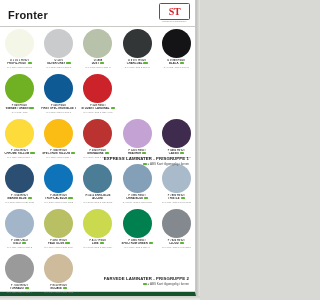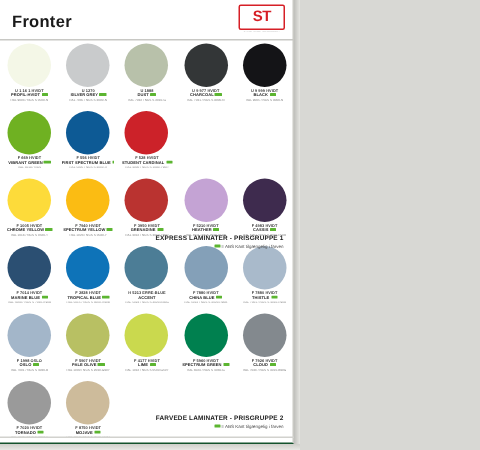--- a/index.html
+++ b/index.html
@@ -21,37 +21,37 @@
     background:linear-gradient(90deg,#bfbfbb,#e6e6e2);
   }
   .page-edge-bottom {
     position:absolute; left:0; bottom:0; width:200px; height:4px;
     background:linear-gradient(180deg,#cfcfca,#e8e8e4);
   }
   .page-inner {
     position:absolute; top:0; left:0; width:196px; height:296px;
     background:#fff;
     border-right:1px solid #c9c9c4;
-    border-bottom:1px solid #14532d;
+    border-bottom:4px solid #14532d;
   }
 
   
   .header { position:absolute; top:0; left:0; width:196px; height:27px; }
   .title {
     position:absolute; left:8px; top:9px;
     font-size:11px; font-weight:bold; color:#1b1b1b;
     letter-spacing:.2px;
   }
   .logo-box {
     position:absolute; right:6px; top:3px;
     width:31px; height:17px;
     border:1.4px solid #d61f26;
     border-radius:1.5px;
     background:#fff;
-    display:flex; align-items:center; justify-content:center;
+    display:flex; align-items:center; justify-content:center;font-family:Liberation Serif, serif;
   }
   .logo-text {
     font-size:10px; font-weight:bold; color:#d61f26;
     letter-spacing:-.4px; line-height:1;
   }
   .logo-sub {
     position:absolute; right:6px; top:21px;
     width:31px; text-align:center;
     font-size:1.6px; color:#7c7c7c; letter-spacing:.1px;
     white-space:nowrap; overflow:hidden;

